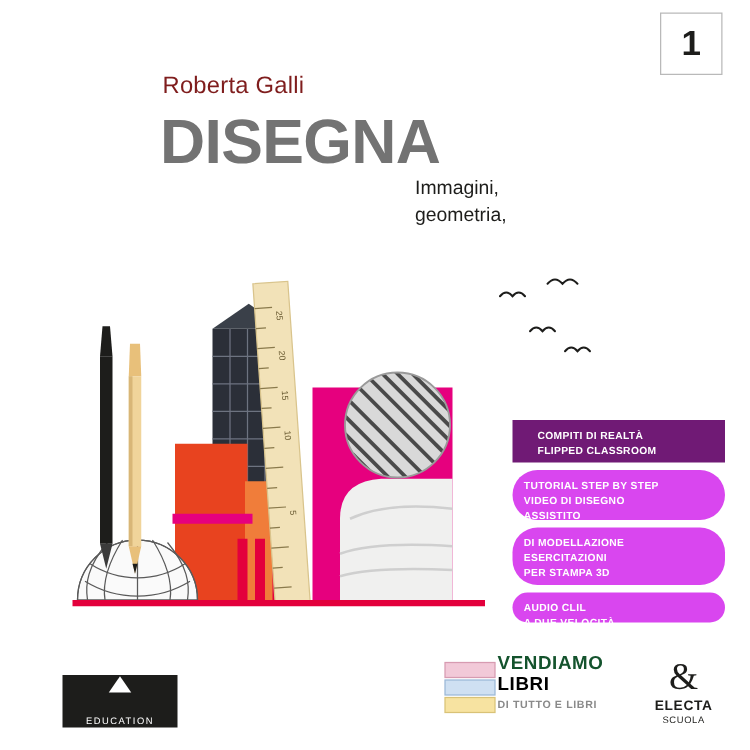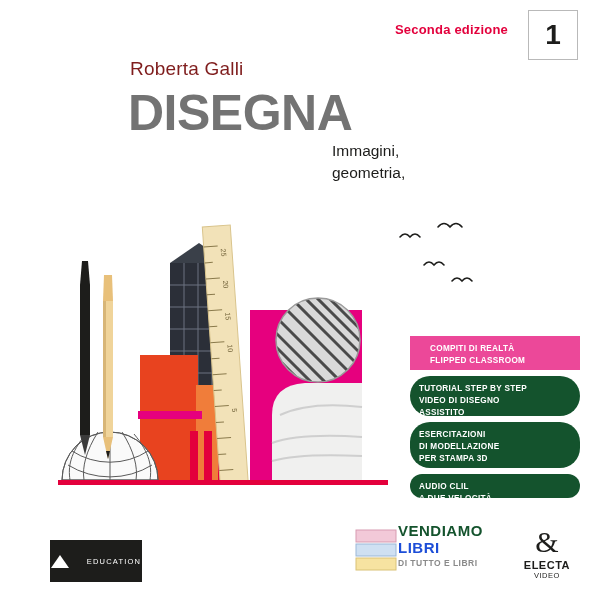--- a/index.html
+++ b/index.html
@@ -101,38 +101,38 @@
     width: 170px;
     color: #ffffff;
     font-size: 8.2px;
     font-weight: bold;
     letter-spacing: .3px;
     line-height: 1.45;
     padding: 7px 9px;
     box-sizing: border-box;
     text-transform: uppercase;
   }
-  .infobox.pink { background: #ec4899; padding-left: 20px; }
-  .infobox.blue { background: #14532d; border-radius: 20px; }
+  .infobox.pink { background: #701a75; padding-left: 20px; }
+  .infobox.blue { background: #d946ef; border-radius: 20px; }
   .ib1 { top: 336px; height: 34px; }
   .ib2 { top: 376px; height: 40px; }
   .ib3 { top: 422px; height: 46px; }
   .ib4 { top: 474px; height: 24px; }
 
   
   .mondadori {
     position: absolute;
     left: 50px;
     bottom: 18px;
     width: 92px;
     height: 42px;
     background: #1d1d1b;
     color: #ffffff;
     display: flex;
-    flex-direction: row;
+    flex-direction: column;
     align-items: center;
     justify-content: center;
     gap: 18px;
   }
   .mondadori .m-glyph {
     width: 0; height: 0;
     border-left: 9px solid transparent;
     border-right: 9px solid transparent;
     border-bottom: 13px solid #ffffff;
     position: relative;
@@ -183,40 +183,39 @@
     font-weight: bold;
     color: #14532d;
     letter-spacing: .5px;
   }
   .wm-text-2 {
     position: absolute;
     left: 46px;
     top: 19px;
     font-size: 15px;
     font-weight: bold;
-    color: #1d4ed8;
+    color: #000000;
     letter-spacing: .5px;
   }
   .wm-text-3 {
     position: absolute;
     left: 46px;
     top: 38px;
     font-size: 8.5px;
     font-weight: bold;
     color: #8a8a8a;
     letter-spacing: .5px;
   }
   .wm-books { position: absolute; left: 2px; top: 6px; }
 </style>
 </head>
 <body>
 
 <div id="cover">
 
-  <div class="edition">Seconda edizione</div>
 
   <div class="volume-box">
     <span>1</span>
   </div>
 
   <div class="author">Roberta Galli</div>
   <div class="title1">DISEGNA</div>
 
   <div class="subtitle">
     <div>Immagini,</div>
@@ -330,39 +329,39 @@
     <div>FLIPPED CLASSROOM</div>
   </div>
 
   <div class="infobox blue ib2">
     <div>TUTORIAL STEP BY STEP</div>
     <div>VIDEO DI DISEGNO</div>
     <div>ASSISTITO</div>
   </div>
 
   <div class="infobox blue ib3">
+    <div>DI MODELLAZIONE</div>
     <div>ESERCITAZIONI</div>
-    <div>DI MODELLAZIONE</div>
     <div>PER STAMPA 3D</div>
   </div>
 
   <div class="infobox blue ib4">
     <div>AUDIO CLIL</div>
     <div>A DUE VELOCITÀ</div>
   </div>
 
   <div class="mondadori">
     <div class="m-glyph"></div>
     <div class="m-label">EDUCATION</div>
   </div>
 
   <div class="electa">
     <div class="amp">&amp;</div>
     <div class="e-name">ELECTA</div>
-    <div class="e-sub">VIDEO</div>
+    <div class="e-sub">SCUOLA</div>
   </div>
 
   <div class="watermark">
     <svg class="wm-books" width="44" height="50" viewBox="0 0 44 50" xmlns="http://www.w3.org/2000/svg">
       <rect x="2" y="4" width="40" height="12" fill="#f2c9d8" stroke="#d79bb1" stroke-width="1"></rect>
       <rect x="2" y="18" width="40" height="12" fill="#cfe0f2" stroke="#9bb8d7" stroke-width="1"></rect>
       <rect x="2" y="32" width="40" height="12" fill="#f7e3a1" stroke="#d9c277" stroke-width="1"></rect>
     </svg>
     <div class="wm-text-1">VENDIAMO</div>
     <div class="wm-text-2">LIBRI</div>

